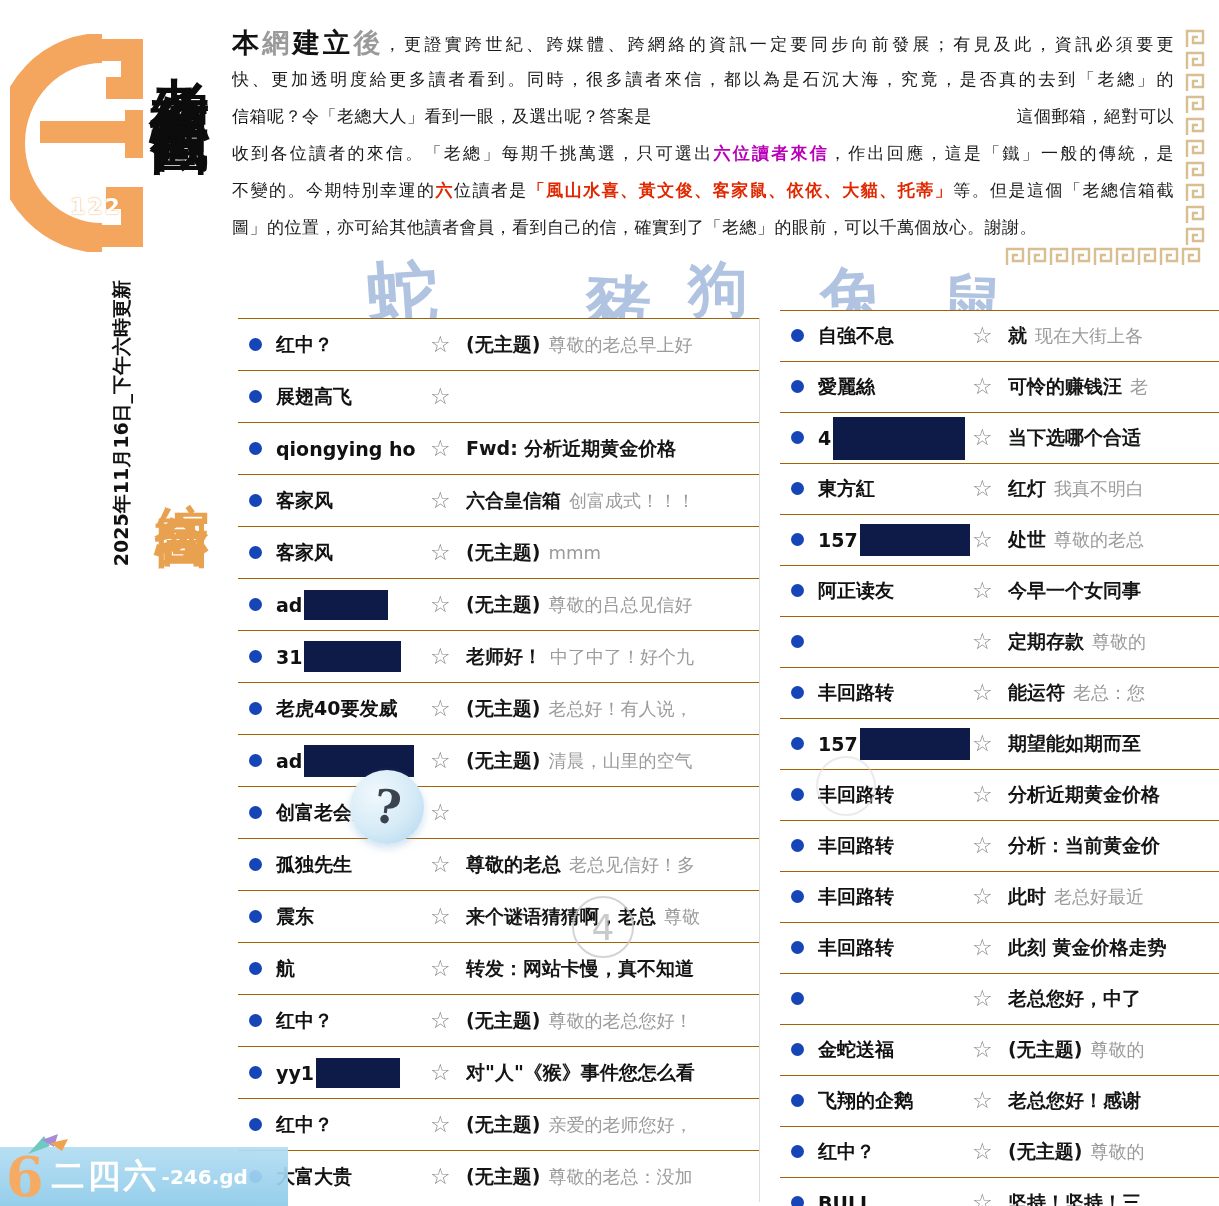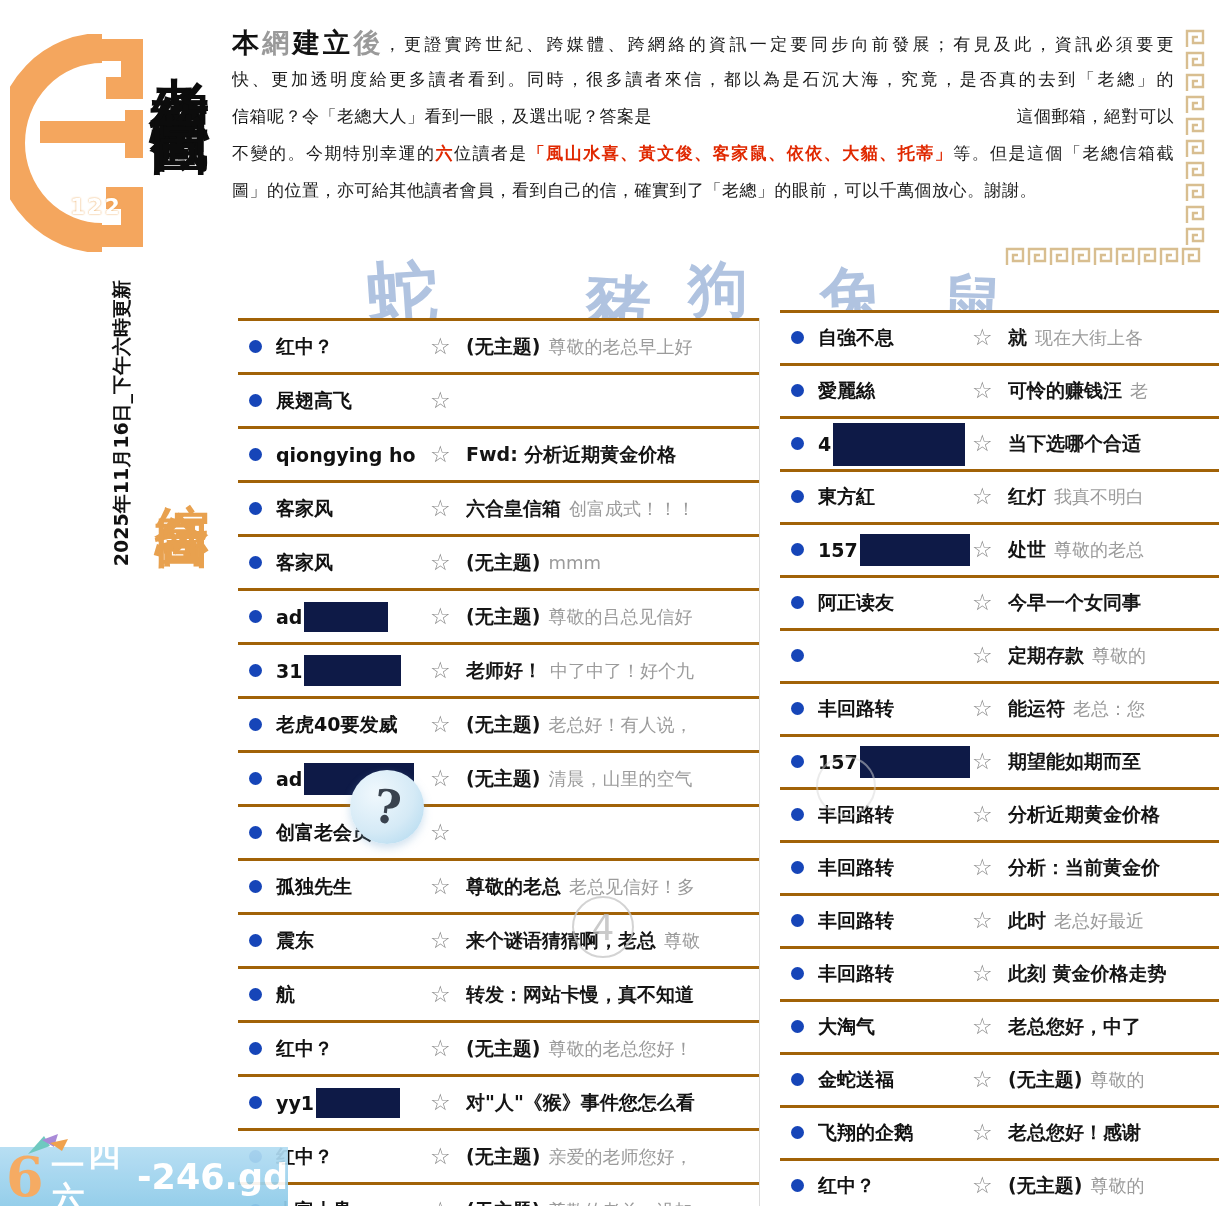--- a/index.html
+++ b/index.html
@@ -42,21 +42,21 @@
   .z1{left:368px;top:248px;font-size:70px;transform:rotate(-4deg);}
   .z2{left:585px;top:262px;font-size:66px;transform:rotate(3deg);}
   .z3{left:688px;top:250px;font-size:60px;}
   .z4{left:820px;top:254px;font-size:64px;transform:rotate(-3deg);}
   .z5{left:944px;top:262px;font-size:62px;transform:rotate(2deg);}
 
   
   .col{position:absolute;background:#fff;}
   .col-left{left:238px;top:318px;width:521px;border-right:1px solid #dcdcdc;}
   .col-right{left:780px;top:310px;width:460px;}
-  .row{position:relative;border-top:3px solid #a16207;}
+  .row{position:relative;border-top:1px solid #a16207;}
   .col-left .row{height:51px;}
   .col-right .row{height:50px;}
   .dot{position:absolute;left:11px;top:50%;margin-top:-7px;width:13px;height:13px;
        border-radius:50%;background:#1645B8;}
   .sender-wrap{position:absolute;left:38px;top:0;width:152px;height:100%;display:flex;
                align-items:center;overflow:hidden;white-space:nowrap;}
   .sender{font-size:19px;font-weight:700;color:#111;}
   .redact{display:inline-block;background:#0E1A47;margin-left:2px;flex:none;}
   .rd-s{width:84px;height:30px;}
   .rd-m{width:97px;height:31px;}
@@ -82,21 +82,21 @@
   .cfaint{position:absolute;left:816px;top:756px;width:56px;height:56px;border-radius:50%;
           border:2px solid #d8d8d8;opacity:.5;z-index:3;}
 
   
   .band{position:absolute;left:0;top:1147px;width:288px;height:59px;z-index:6;
         background:linear-gradient(#b3ddf3,#8ecbe9);opacity:.93;display:flex;align-items:center;}
   .band .six{font-size:54px;font-weight:900;color:#F5A558;margin-left:6px;line-height:1;
              font-family:"DejaVu Serif",serif;}
   .band .cn{font-family:"DejaVu Serif",serif;font-size:33px;font-weight:900;color:#fff;
             margin-left:8px;letter-spacing:3px;}
-  .band .site{font-size:35px;font-weight:700;color:#fff;margin-left:2px;}
+  .band .site{font-size:20px;font-weight:700;color:#fff;margin-left:2px;}
   .ribbon{position:absolute;left:28px;top:1134px;z-index:7;}
 </style>
 </head>
 <body>
 
 <div id="page">
 
   <svg class="logo-svg" width="142" height="218" viewBox="0 0 142 218">
     <path d="M92 14 A92 95 0 0 0 92 204" fill="none" stroke="#F4A65E" stroke-width="30"></path>
     <path d="M88 16 H122 V54 H96" fill="none" stroke="#F4A65E" stroke-width="22"></path>
@@ -110,20 +110,21 @@
   <div class="vdate">2025年11月16日_下午六時更新</div>
 
   <div class="intro" id="intro">
       <div class="iline just"><span class="seg-lead">本</span><span class="seg-leadf">網</span><span class="seg-lead">建立</span><span class="seg-leadf">後</span><span class="seg-k">，更證實跨世紀、跨媒體、跨網絡的資訊一定要同步向前發展；有見及此，資訊必須要更</span></div>
       <div class="iline just"><span class="seg-k">快、更加透明度給更多讀者看到。同時，很多讀者來信，都以為是石沉大海，究竟，是否真的去到「老總」的</span></div>
       <div class="iline flex">
         <span class="seg-k">信箱呢？令「老總大人」看到一眼，及選出呢？答案是</span>
         <span class="seg-gap"></span>
         <span class="seg-k">這個郵箱，絕對可以</span>
       </div>
+      <div class="iline just"><span class="seg-k">收到各位讀者的來信。「老總」每期千挑萬選，只可選出</span><span class="seg-m">六位讀者來信</span><span class="seg-k">，作出回應，這是「鐵」一般的傳統，是</span></div>
       <div class="iline just"><span class="seg-k">不變的。今期特別幸運的</span><span class="seg-r">六</span><span class="seg-k">位讀者是</span><span class="seg-r">「風山水喜、黃文俊、客家鼠、依依、大貓、托蒂」</span><span class="seg-k">等。但是這個「老總信箱截</span></div>
       <div class="iline"><span class="seg-k">圖」的位置，亦可給其他讀者會員，看到自己的信，確實到了「老總」的眼前，可以千萬個放心。謝謝。</span></div>
     </div>
 
   <svg width="0" height="0" style="position:absolute">
     <symbol id="mu" viewBox="0 0 22 22">
       <path d="M3 19 V3 H19 V15 H9 V9 H14" fill="none" stroke="#D8BE90" stroke-width="2.4"></path>
     </symbol>
   </svg>
   <svg class="meander-v" width="24" height="222">
@@ -480,23 +481,20 @@
           <span class="sender">丰回路转</span>
         </span>
     <span class="star">☆</span>
     <span class="subj">
           <span class="sb">此刻 黄金价格走势</span>
           <span class="sg"></span>
         </span>
   </div>
       <div class="row">
     <span class="dot"></span>
-    <span class="sender-wrap">
-          <span class="sender">大淘气</span>
-        </span>
     <span class="star">☆</span>
     <span class="subj">
           <span class="sb">老总您好，中了</span>
           <span class="sg"></span>
         </span>
   </div>
       <div class="row">
     <span class="dot"></span>
     <span class="sender-wrap">
           <span class="sender">金蛇送福</span>

